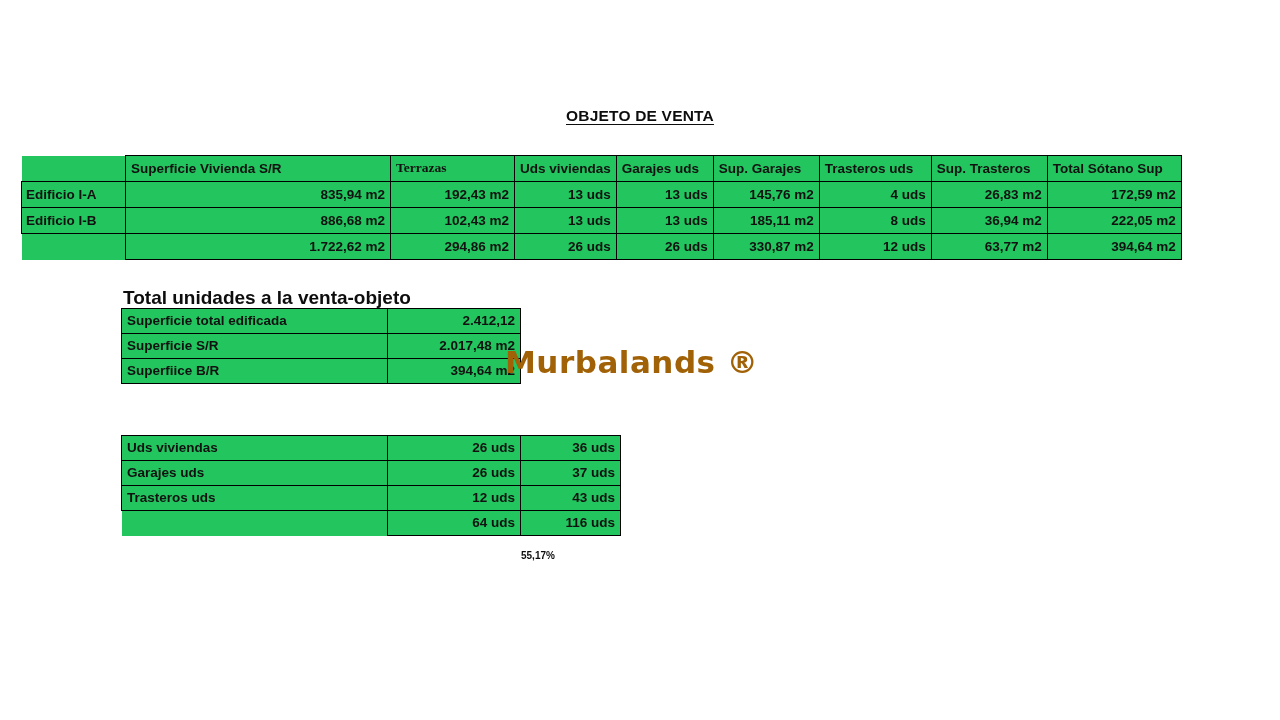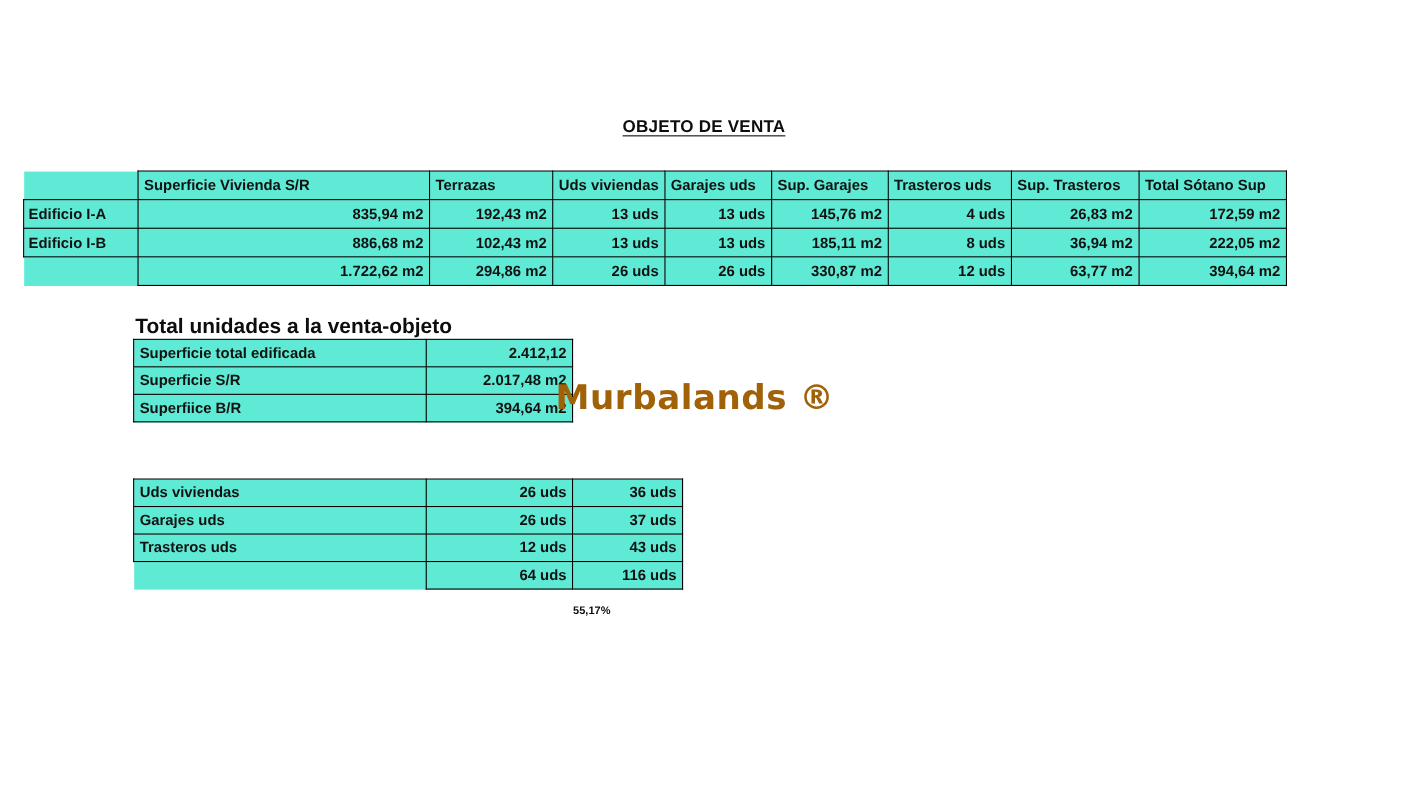--- a/index.html
+++ b/index.html
@@ -33,36 +33,36 @@
     border-collapse: collapse;
     font-size: 13.5px;
     font-weight: bold;
     color: #111;
   }
   table td, table th {
     border: 1px solid #000;
     padding: 2px 5px 3px 5px;
     white-space: nowrap;
     height: 25px;
-    background: #5eead4;
+    background: #22c55e;
   }
   .noborder { border: 0 !important; }
   .num { text-align: right; }
   .lbl { text-align: left; }
 
   
   .t-main {
     position: absolute;
     left: 21px; top: 155px;
   }
   .t-main td { height: 26px; }
   .t-main .rowhead { text-align: left; padding-left: 4px; }
   .t-main .cell-blank { border: 0; }
   .t-main .c-sup  { width: 265px; }
-  .t-main .c-ter  { width: 112px; }
+  .t-main .c-ter  { width: 124px; font-family: Liberation Serif, serif; }
   .t-main .c-uds  { width: 98px; }
   .t-main .c-gar  { width: 97px; }
   .t-main .c-sgar { width: 106px; }
   .t-main .c-tras { width: 112px; }
   .t-main .c-stra { width: 116px; }
   .t-main .c-tot  { width: 134px; }
   .t-main .c-edif { width: 104px; }
   .t-main thead td { text-align: left; }
 
   

